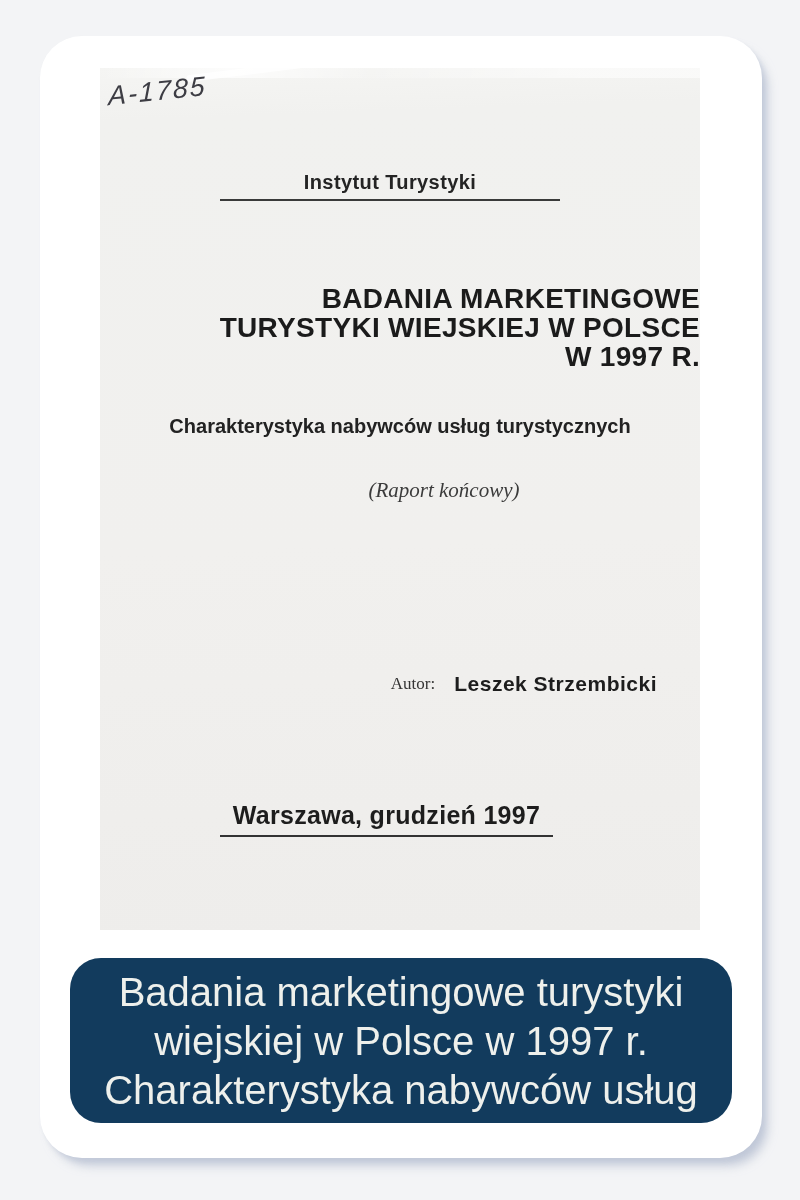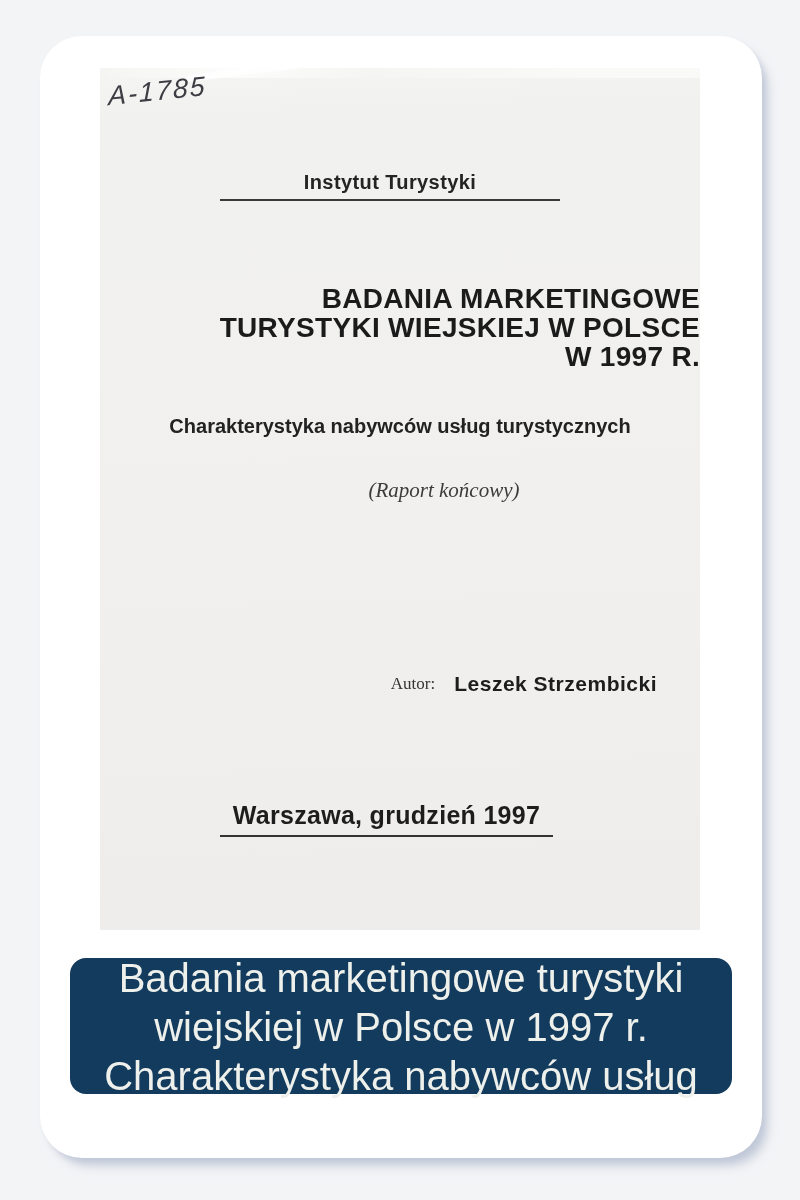--- a/index.html
+++ b/index.html
@@ -150,23 +150,23 @@
     padding-bottom: 5px;
     border-bottom: 2px solid #333333;
   }
 
   
   .caption {
     position: absolute;
     left: 30px;
     top: 922px;
     width: 662px;
-    height: 136px;
+    height: 165px;
     background: #123b5d;
-    border-radius: 16px;
+    border-radius: 31px;
     display: flex;
     flex-direction: column;
     justify-content: center;
     align-items: center;
     padding-top: 2px;
     box-sizing: border-box;
   }
   .caption-line {
     color: #eef0ec;
     font-size: 40px;

